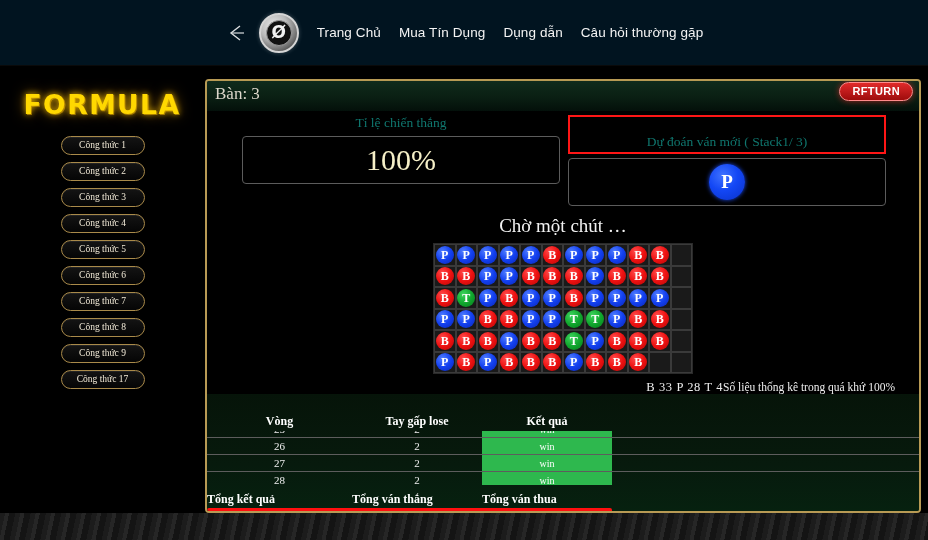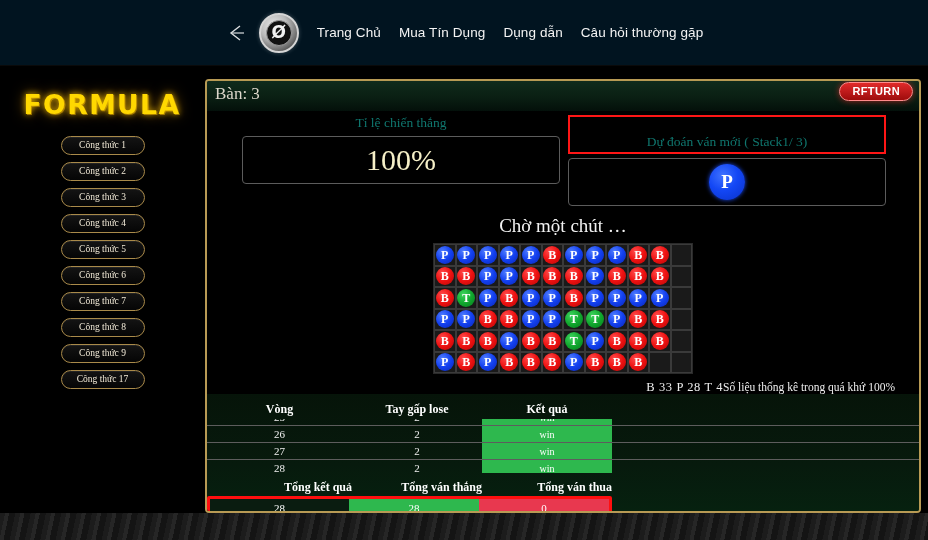--- a/index.html
+++ b/index.html
@@ -159,21 +159,21 @@
     display: flex; justify-content: flex-end; align-items: baseline;
     padding: 6px 24px 0 55px;
   }
   .stats-left { color: #efefef; font-size: 12.5px; font-family: "Liberation Serif", serif; letter-spacing: .6px; }
   .stats-right { color: #efefef; font-size: 11.5px; font-family: "Liberation Serif", serif; }
 
   
   .table-zone {
     position: absolute; left: 0; right: 0; bottom: 0; height: 117px;
     background: linear-gradient(180deg, #061409 0%, #071a0d 60%, #06210f 100%);
-    padding-top: 8px;
+    padding-top: 20px;
   }
   .tbl { width: 100%; border-collapse: collapse; table-layout: fixed; }
   .tbl colgroup col:nth-child(1) { width: 145px; }
   .tbl colgroup col:nth-child(2) { width: 130px; }
   .tbl colgroup col:nth-child(3) { width: 130px; }
   .tbl colgroup col:nth-child(4) { width: auto; }
   .tbl th {
     color: #ffffff; font-size: 12px; font-weight: bold;
     font-family: "Liberation Serif", serif;
     padding: 0 0 2px 0; text-align: center;
@@ -184,21 +184,21 @@
     height: 17px; border-top: 1px solid #5d5d5d;
     background: transparent;
   }
   .tbl tr td:last-child { border-top: 1px solid #5d5d5d; }
   .tbl td.win { background: #2eb84e; color: #ffffff; font-size: 10px; }
   .rows-clip { height: 54px; overflow: hidden; }
   .rows-clip .tbl { margin-top: -11px; }
 
   .summary-head { display: flex; margin-top: 7px; }
   .sum-h {
-    color: #fff; font-size: 12px; font-weight: bold; text-align: right;
+    color: #fff; font-size: 12px; font-weight: bold; text-align: left;
     font-family: "Liberation Serif", serif;
   }
   .sum-h.a { width: 145px; }
   .sum-h.b { width: 130px; }
   .sum-h.c { width: 130px; }
   .summary-row {
     display: flex; width: 405px; margin-top: 1px;
     border: 3px solid #ff0f0f; border-radius: 2px;
   }
   .sum-c {

